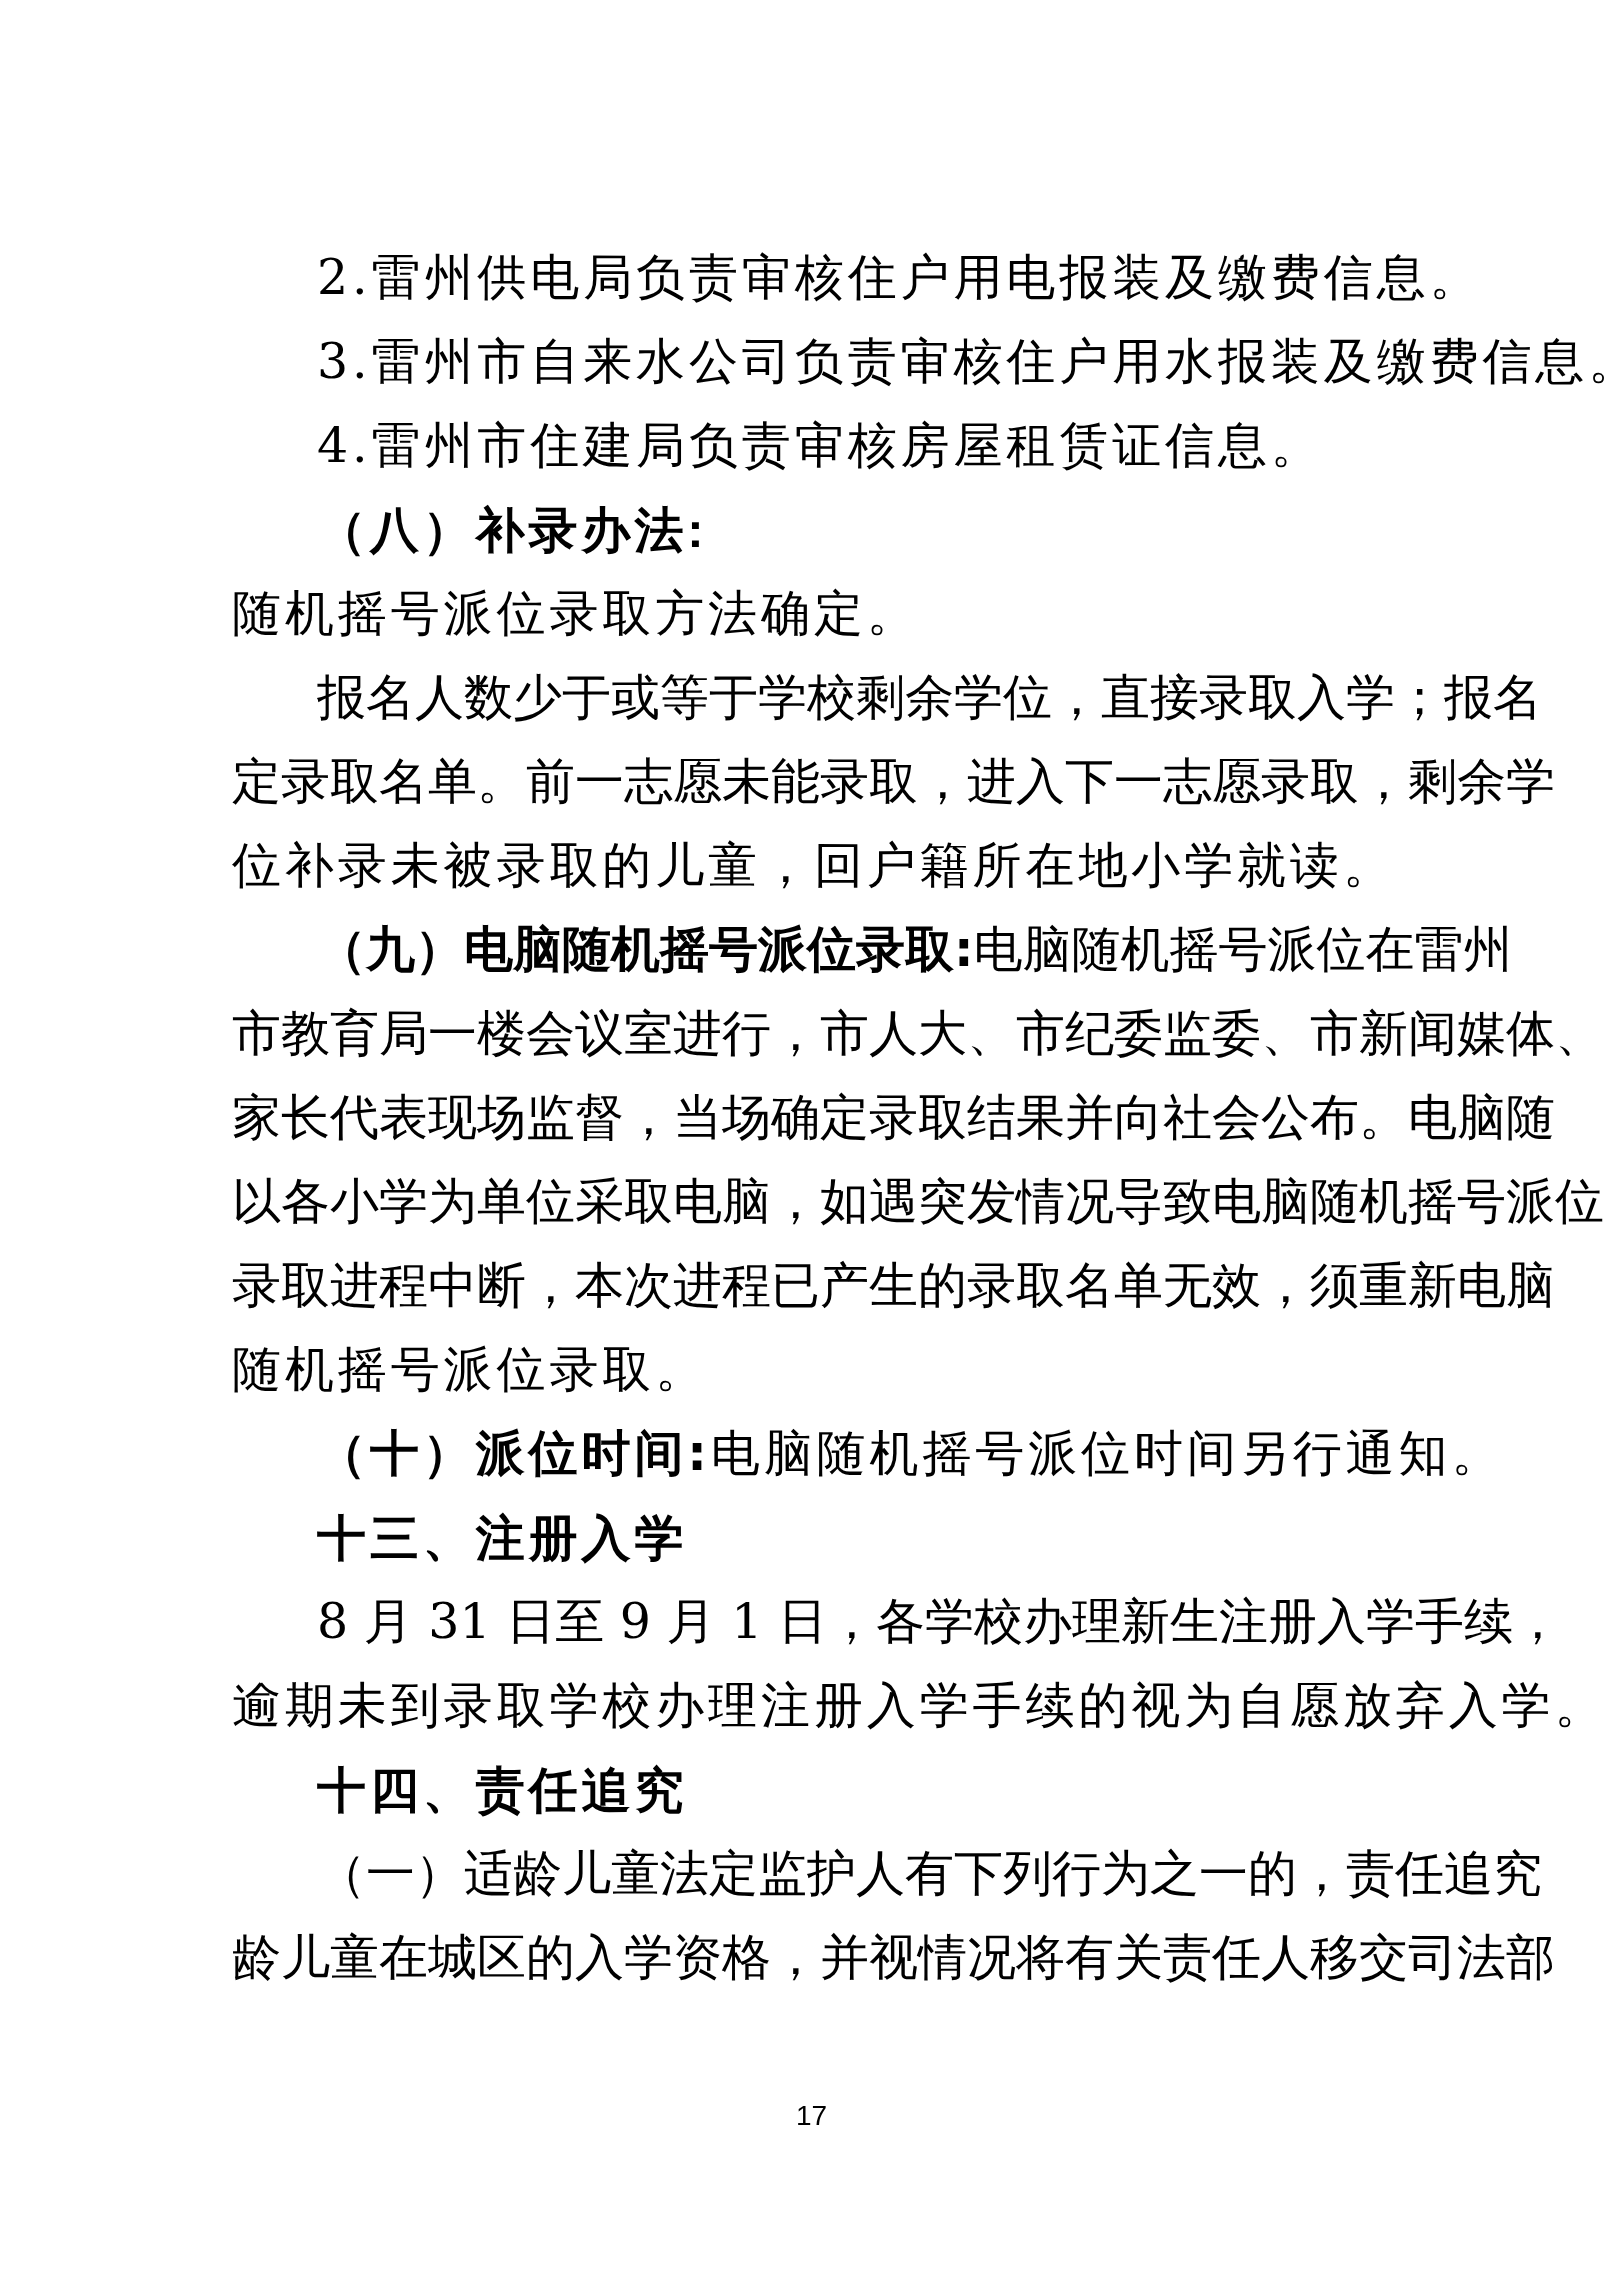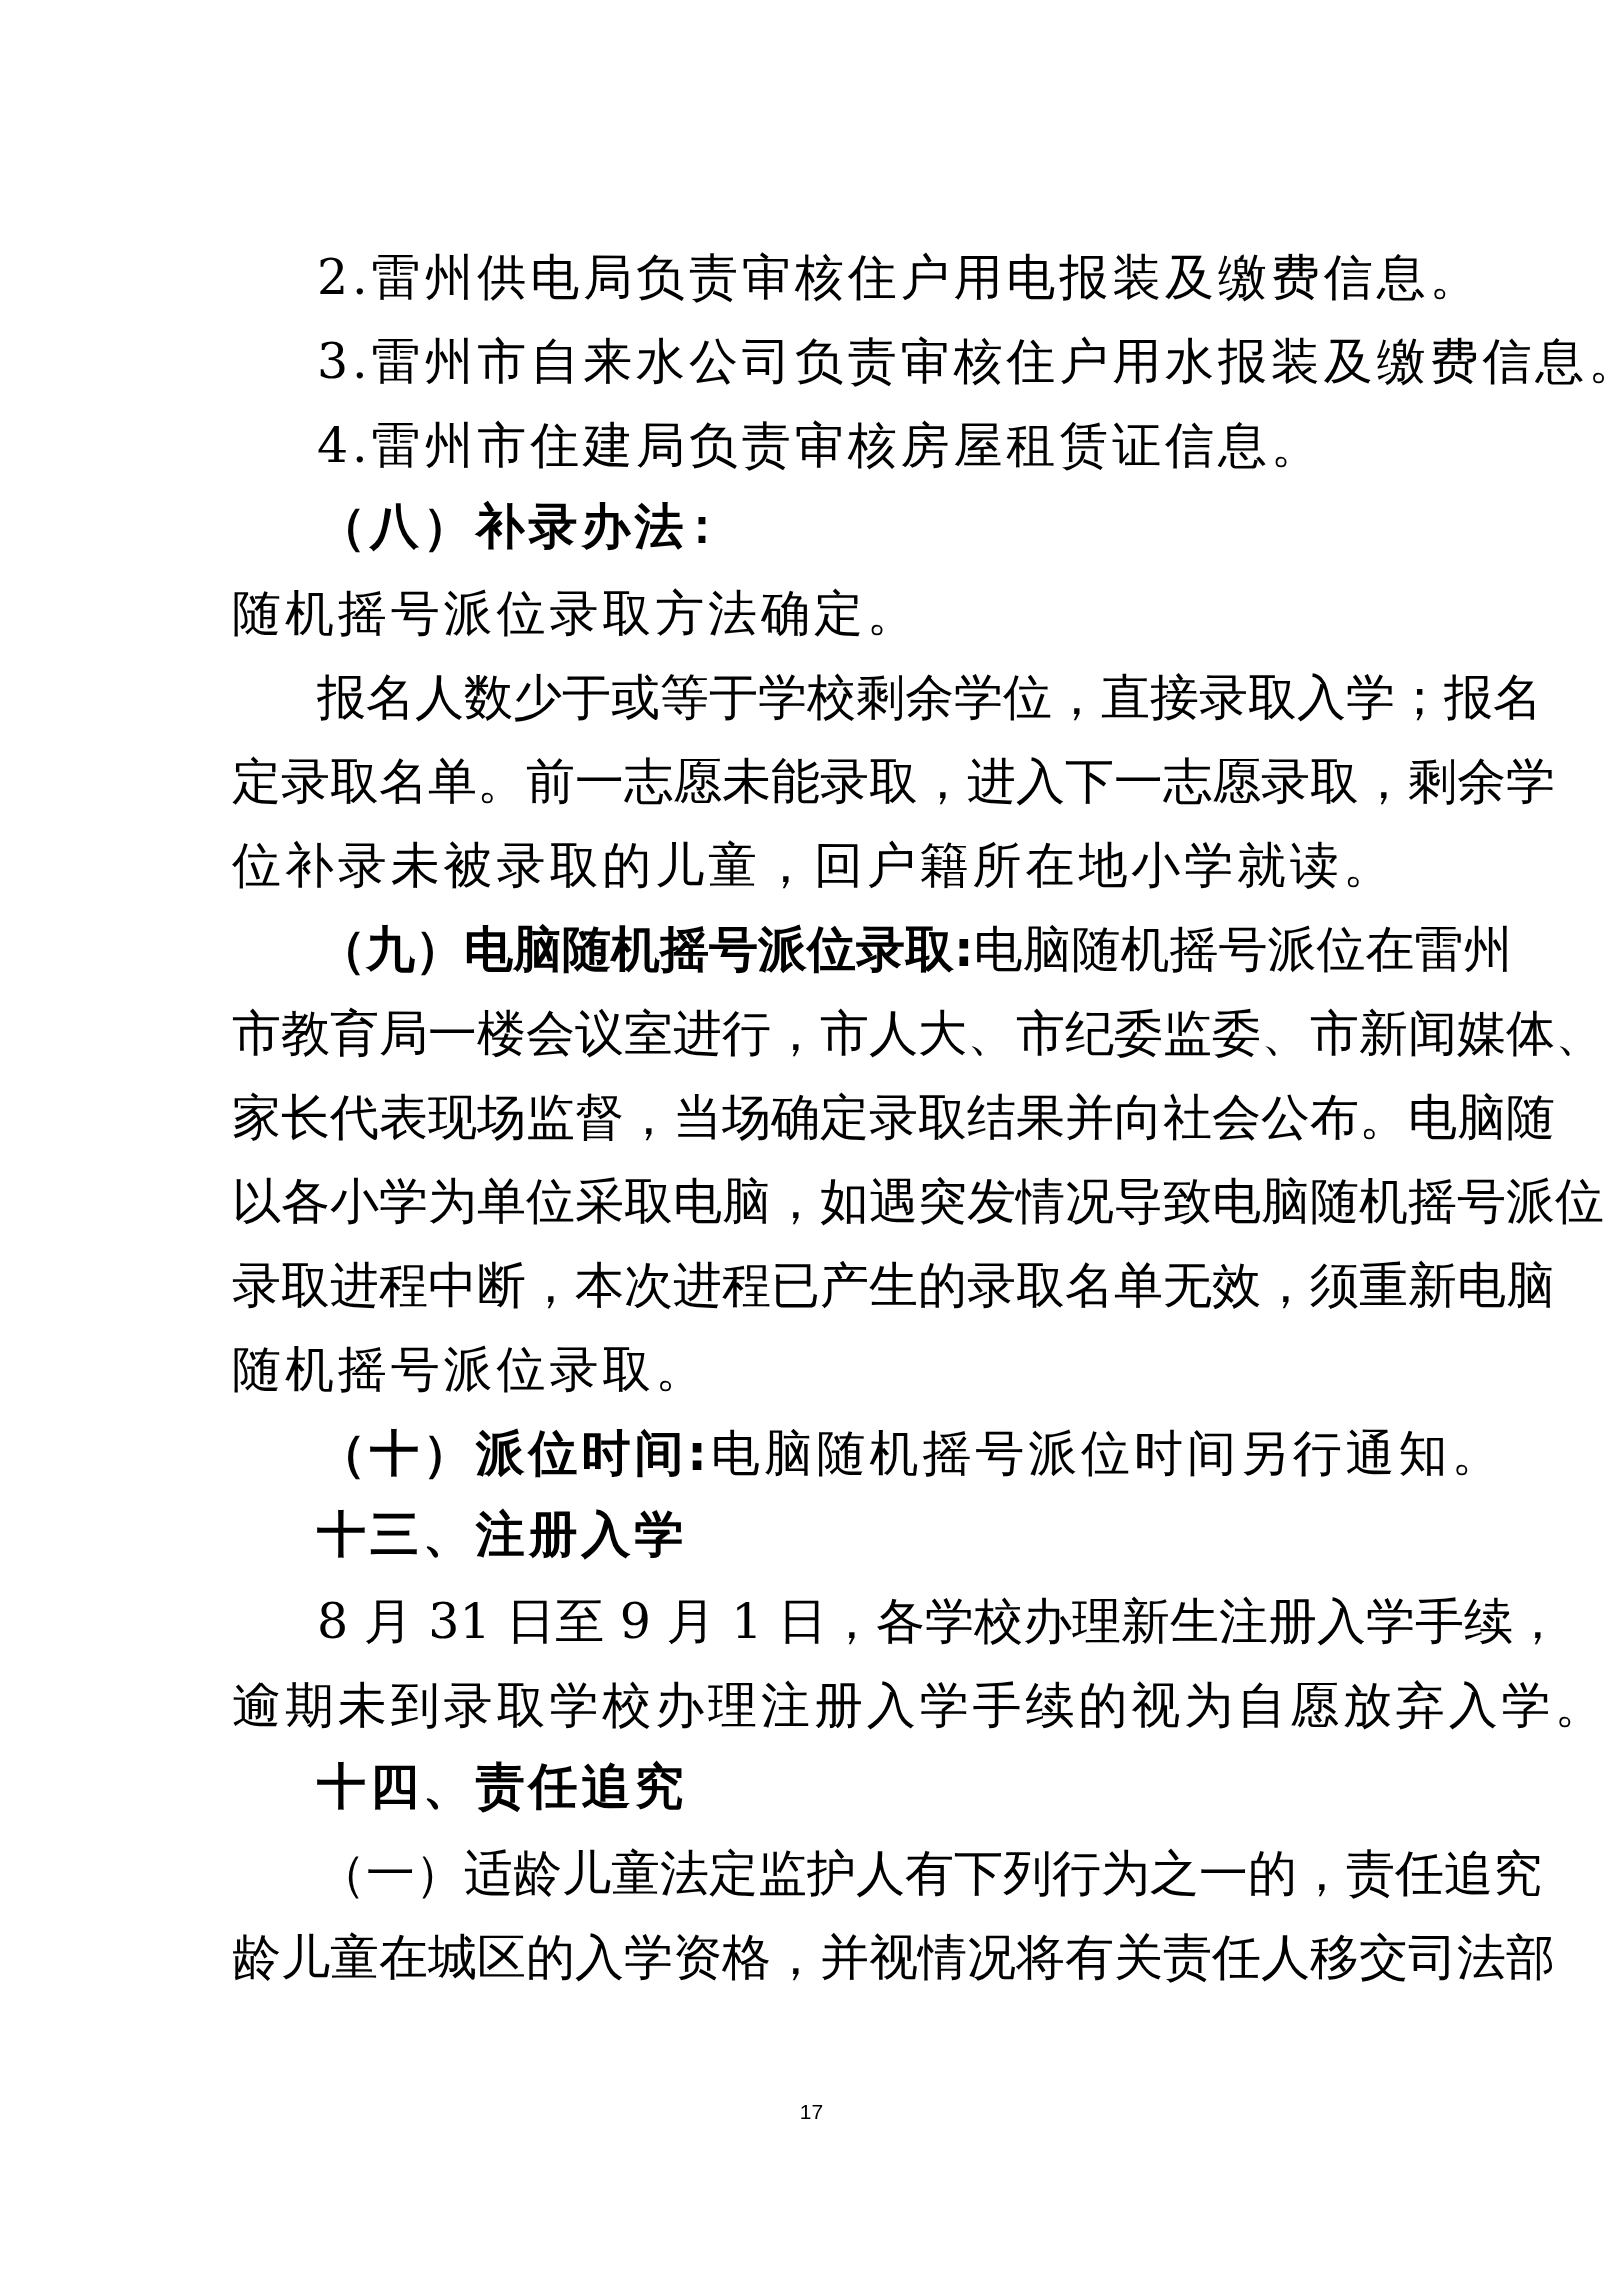--- a/index.html
+++ b/index.html
@@ -29,29 +29,29 @@
       letter-spacing: 3.9px;
       overflow: visible;
     }
     .justify {
       text-align: justify;
       text-align-last: justify;
       letter-spacing: 0;
     }
     .indent { padding-left: 85px; }
     .bold { font-weight: bold; font-family: "DejaVu Sans", "Liberation Sans", sans-serif; }
-    .heading { font-weight: bold; font-family: Liberation Mono, monospace; }
+    .heading { font-weight: bold; font-family: Liberation Sans, sans-serif; }
     .page-number {
       position: absolute;
       top: 2100px;
       left: 0;
       width: 1623px;
       text-align: center;
       font-family: "Liberation Sans", sans-serif;
-      font-size: 21px;
+      font-size: 28px;
     }
   </style>
 </head>
 <body>
 
 <div class="page">
   <div class="line indent">2.雷州供电局负责审核住户用电报装及缴费信息。</div>
   <div class="line indent">3.雷州市自来水公司负责审核住户用水报装及缴费信息。</div>
   <div class="line indent">4.雷州市住建局负责审核房屋租赁证信息。</div>
   <div class="line indent heading">（八）补录办法:</div>

